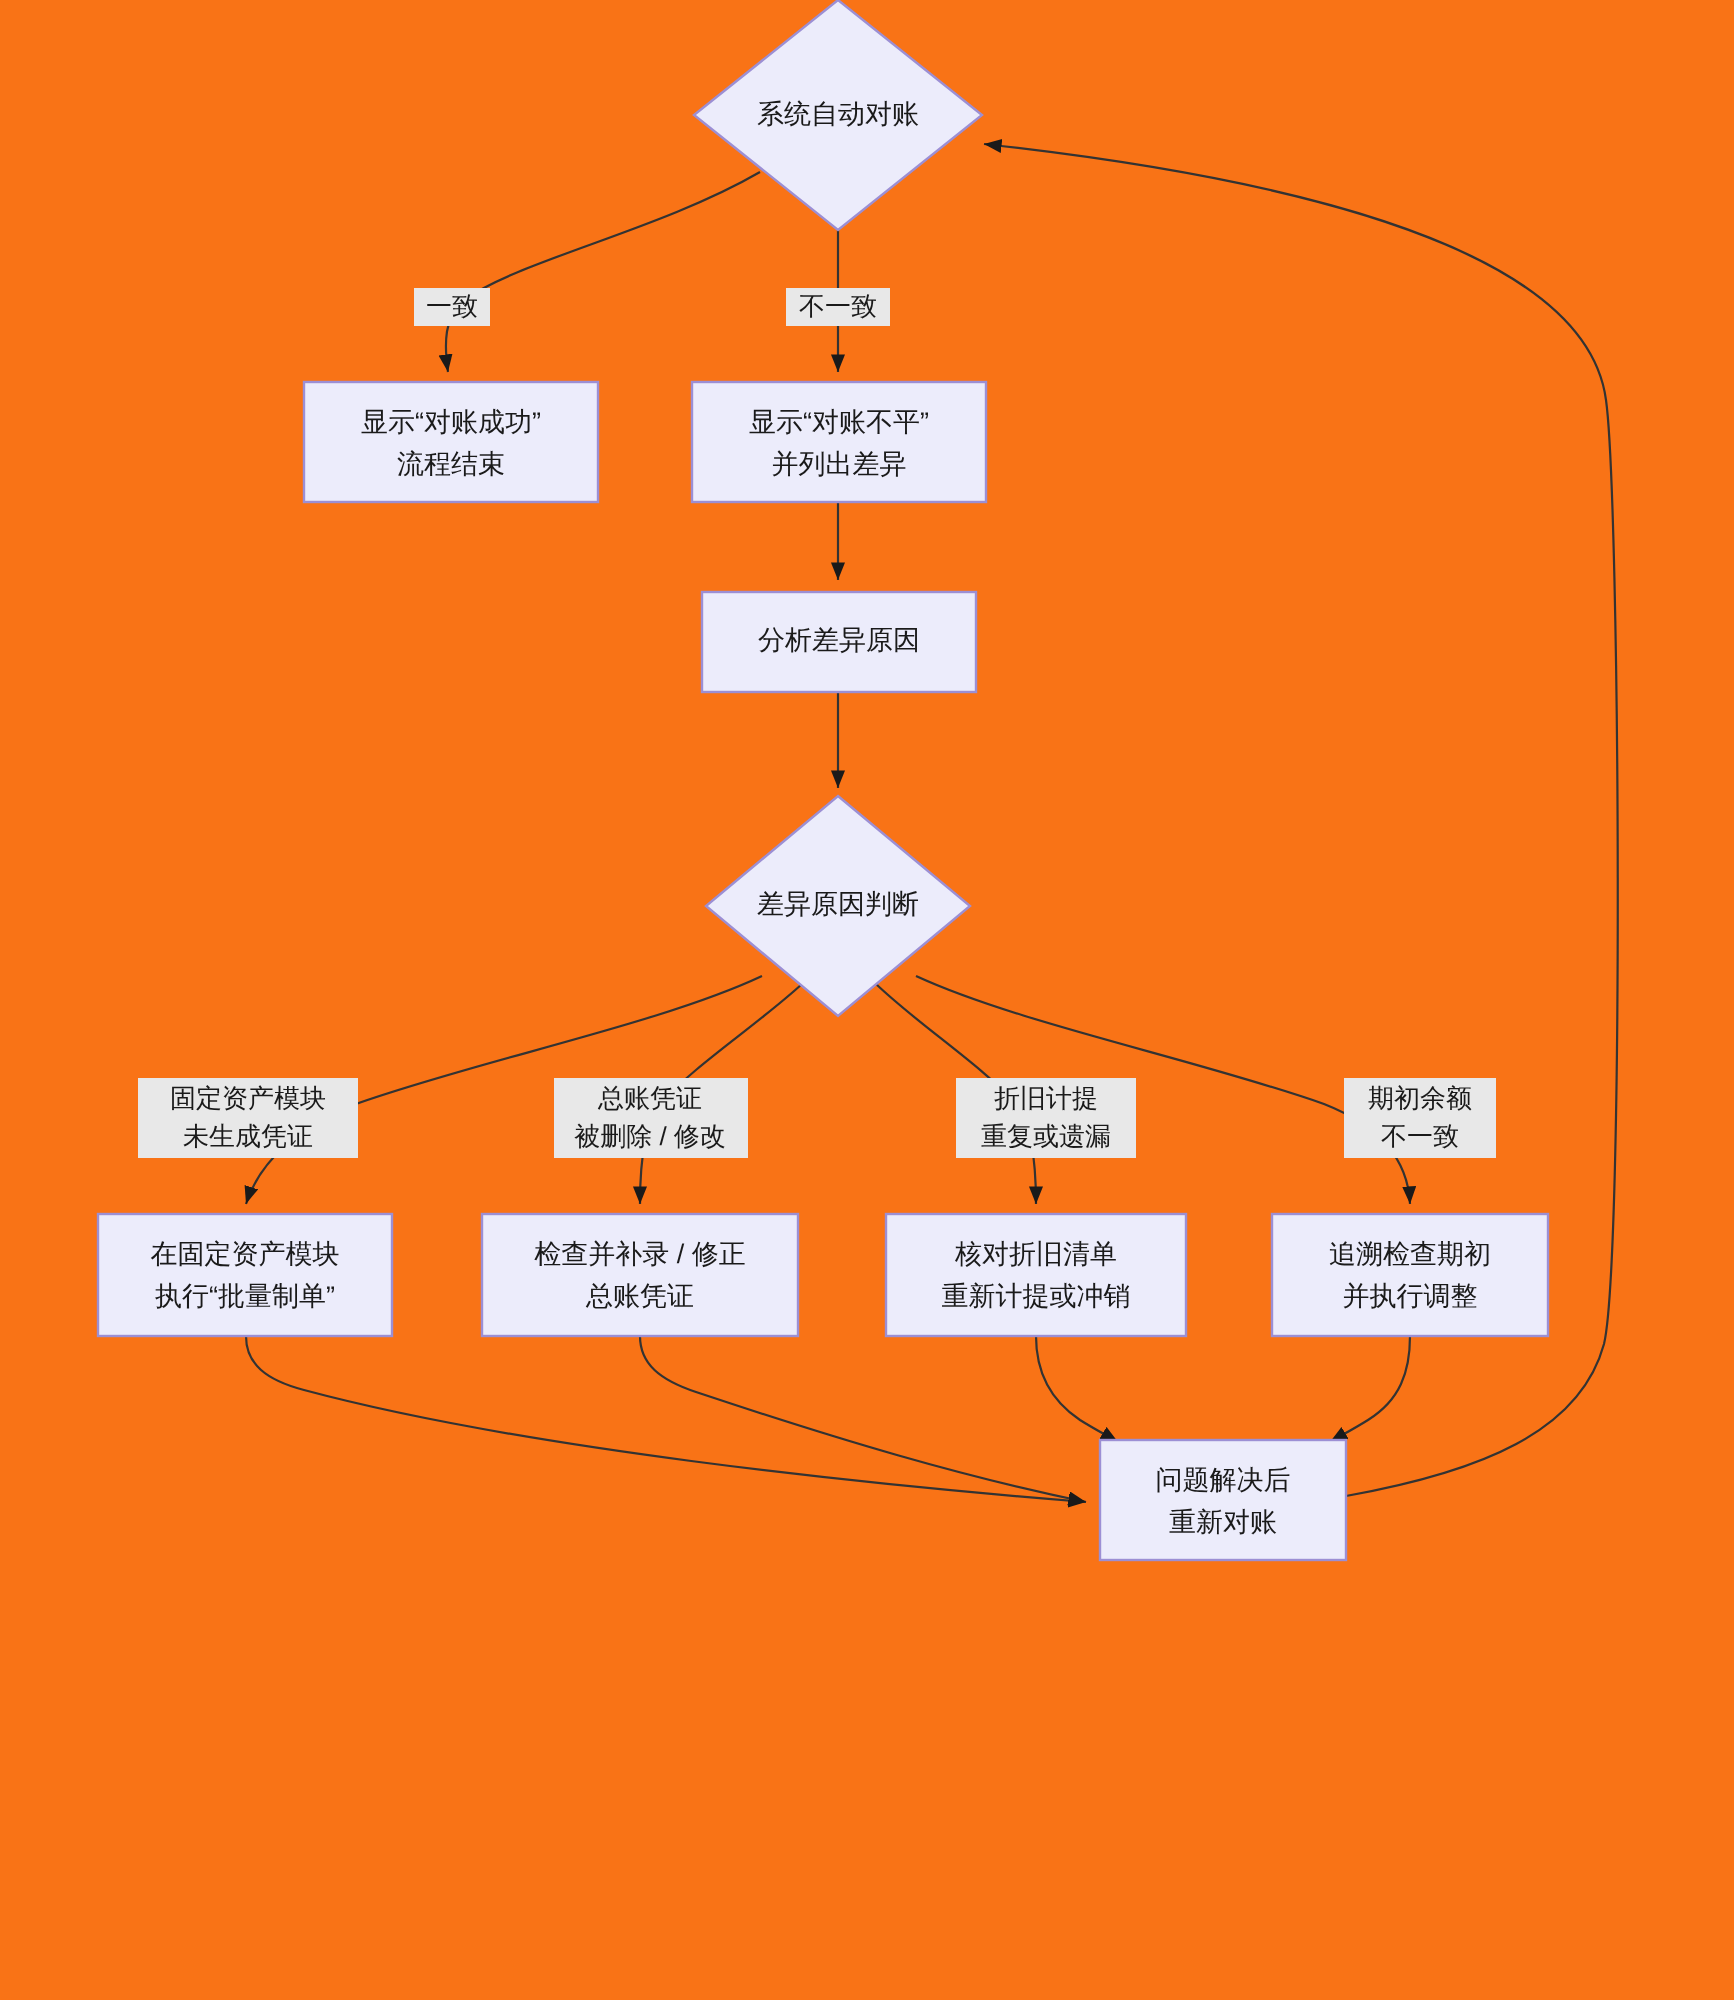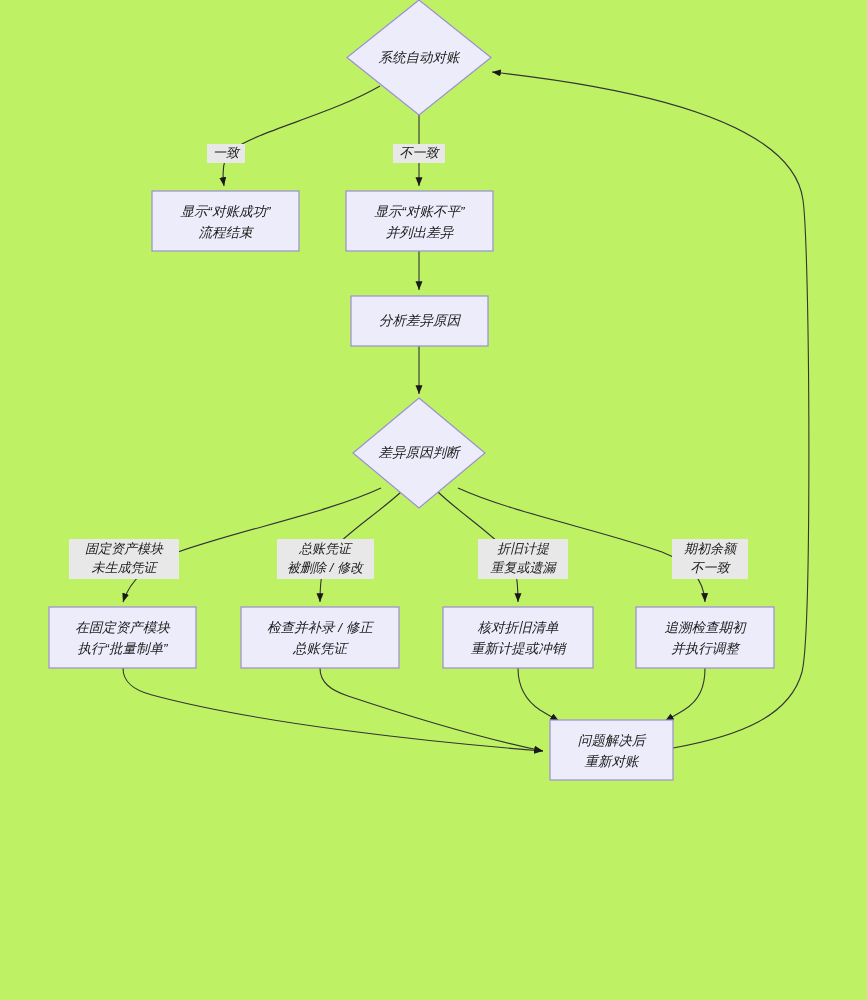--- a/index.html
+++ b/index.html
@@ -11,22 +11,21 @@
   body {
     width: 867px;
     height: 1000px;
     font-family: "Liberation Sans", "DejaVu Sans", sans-serif;
     overflow: hidden;
   }
   #diagram-root {
     position: relative;
     width: 867px;
     height: 1000px;
-    background: #bef264;
-    font-style: italic;
+    background: #f97316;
   }
   svg#flow-svg {
     position: absolute;
     left: 0;
     top: 0;
     width: 867px;
     height: 1000px;
   }
   .node-shape {
     fill: #ECECFB;

